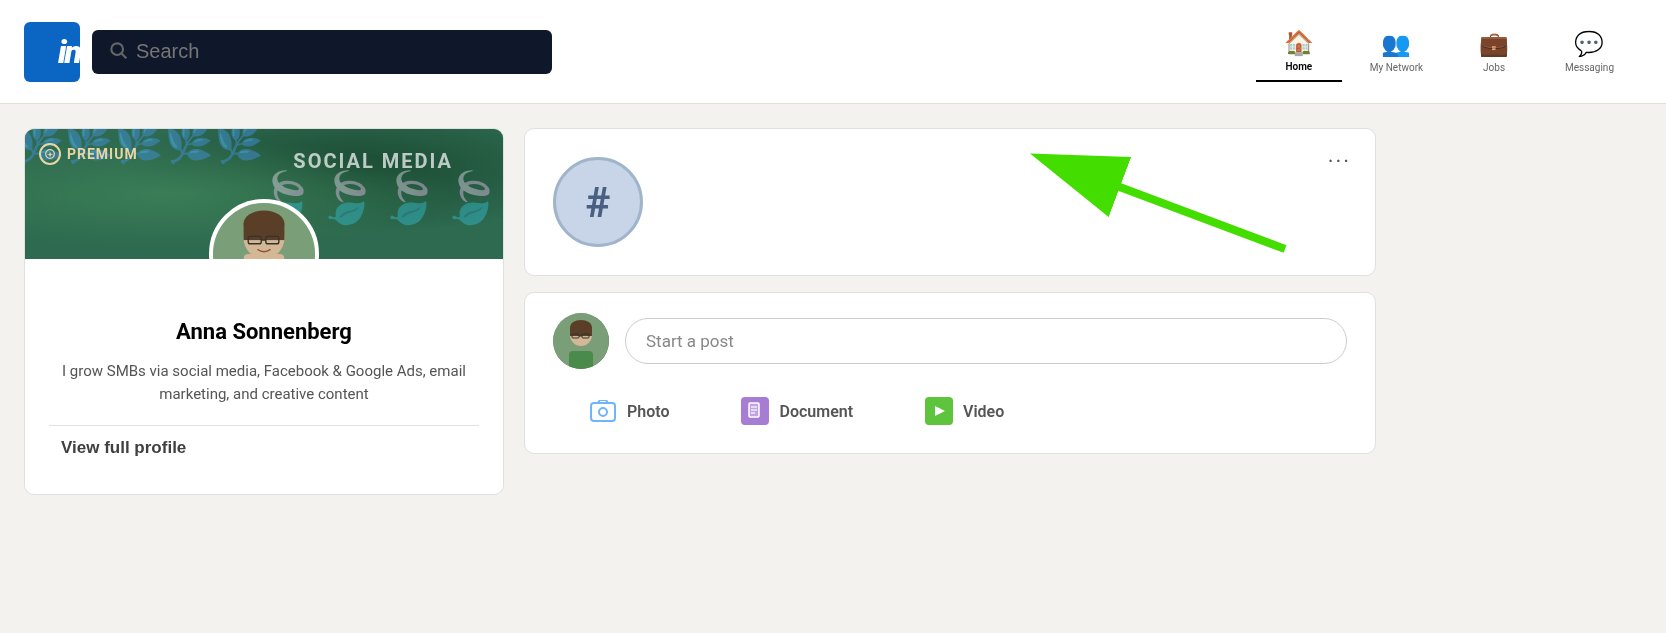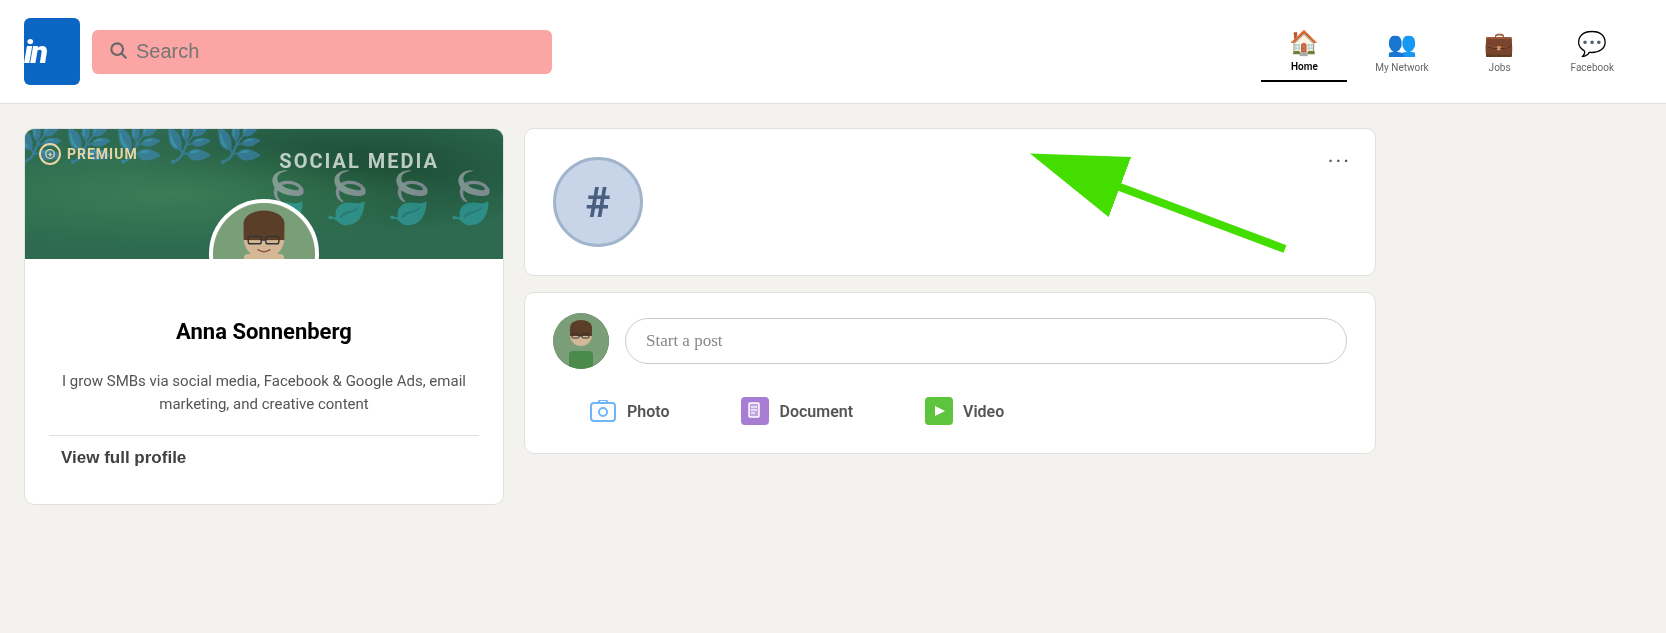--- a/index.html
+++ b/index.html
@@ -14,40 +14,40 @@
       background: #fff;
       border-bottom: 1px solid #e0e0e0;
       display: flex;
       align-items: center;
       padding: 0 24px;
       height: 104px;
       position: relative;
     }
     .logo {
       width: 56px;
-      height: 67px;
+      height: 60px;
       background: #0a66c2;
       border-radius: 6px;
       display: flex;
       align-items: center;
-      justify-content: flex-start;
+      justify-content: flex-end;
       flex-shrink: 0;
       margin-right: 12px;
     }
     .logo-text {
       color: #fff;
       font-size: 32px;
       font-weight: 900;
       font-style: italic;
       letter-spacing: -2px;
     }
     .search-bar {
       display: flex;
       align-items: center;
-      background: #fca5a5;
+      background: #0f172a;
       border-radius: 6px;
       padding: 10px 16px;
       width: 460px;
       gap: 8px;
     }
     .search-icon-svg {
       color: #666;
     }
     .search-input {
       border: none;
@@ -138,21 +138,21 @@
       width: 22px;
       height: 22px;
       border: 2px solid #e8d5a3;
       border-radius: 50%;
       display: flex;
       align-items: center;
       justify-content: center;
     }
     .banner-text {
       position: absolute;
-      right: 64px;
+      right: 50px;
       top: 20px;
       color: rgba(255,255,255,0.7);
       font-size: 20px;
       font-weight: 700;
       letter-spacing: 2px;
     }
     
     .leaf-decoration {
       position: absolute;
       width: 100%;
@@ -194,21 +194,21 @@
     }
     
     .profile-info {
       padding: 60px 24px 24px;
       text-align: center;
     }
     .profile-name {
       font-size: 22px;
       font-weight: 700;
       color: #000;
-      margin-bottom: 26px;
+      margin-bottom: 16px;
     }
     .profile-bio {
       font-size: 15px;
       color: #555;
       line-height: 1.5;
       margin-bottom: 20px;
     }
     .view-profile-btn {
       display: block;
       width: 100%;
@@ -327,21 +327,20 @@
     }
     .start-post-input {
       flex: 1;
       border: 1.5px solid #ccc;
       border-radius: 30px;
       padding: 12px 20px;
       font-size: 17px;
       color: #888;
       background: transparent;
       cursor: pointer;
-      font-family: Liberation Serif, serif;
     }
     .post-actions {
       display: flex;
       align-items: flex-end;
       gap: 0;
     }
     .post-action {
       display: flex;
       align-items: center;
       gap: 10px;
@@ -416,21 +415,21 @@
     <div class="nav-item">
       <span class="nav-icon">👥</span>
       <span class="nav-item-label">My Network</span>
     </div>
     <div class="nav-item">
       <span class="nav-icon">💼</span>
       <span class="nav-item-label">Jobs</span>
     </div>
     <div class="nav-item">
       <span class="nav-icon">💬</span>
-      <span class="nav-item-label">Facebook</span>
+      <span class="nav-item-label">Messaging</span>
     </div>
   </nav>
 </header>
 
 <div class="main">
 
   <aside class="sidebar">
     <div class="profile-card">
       <div class="profile-banner">
         <div class="leaf-decoration"></div>

